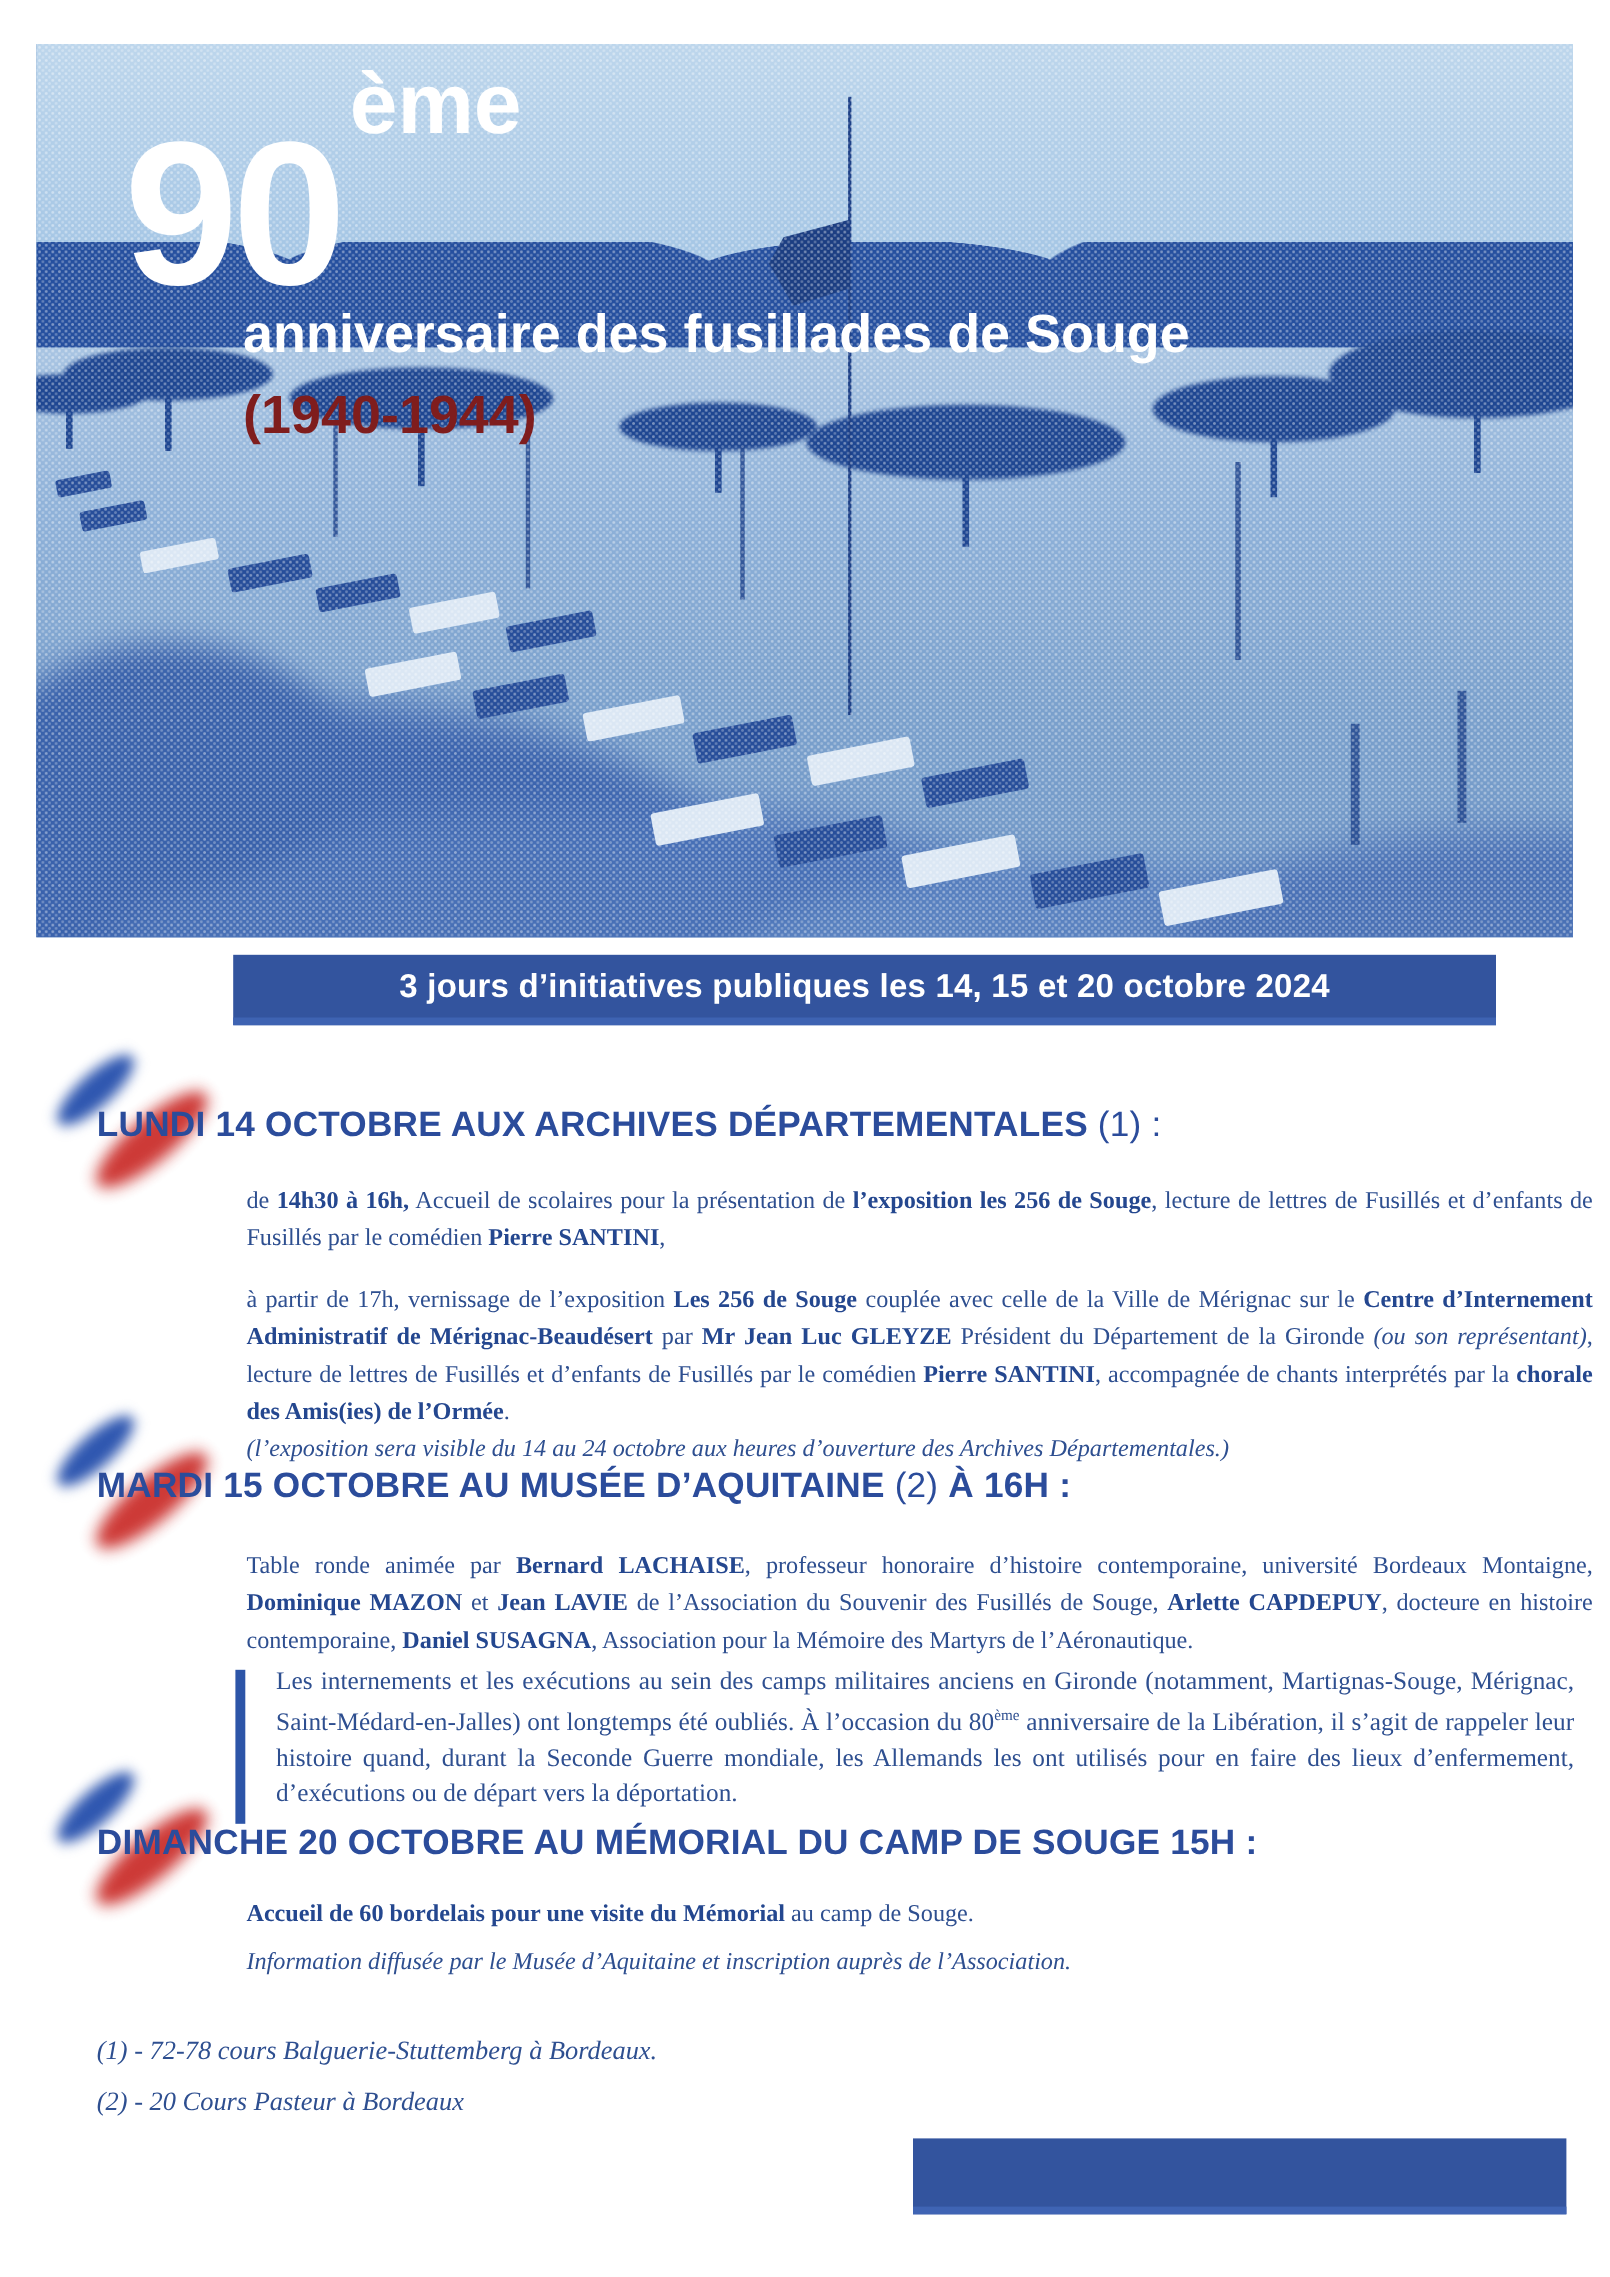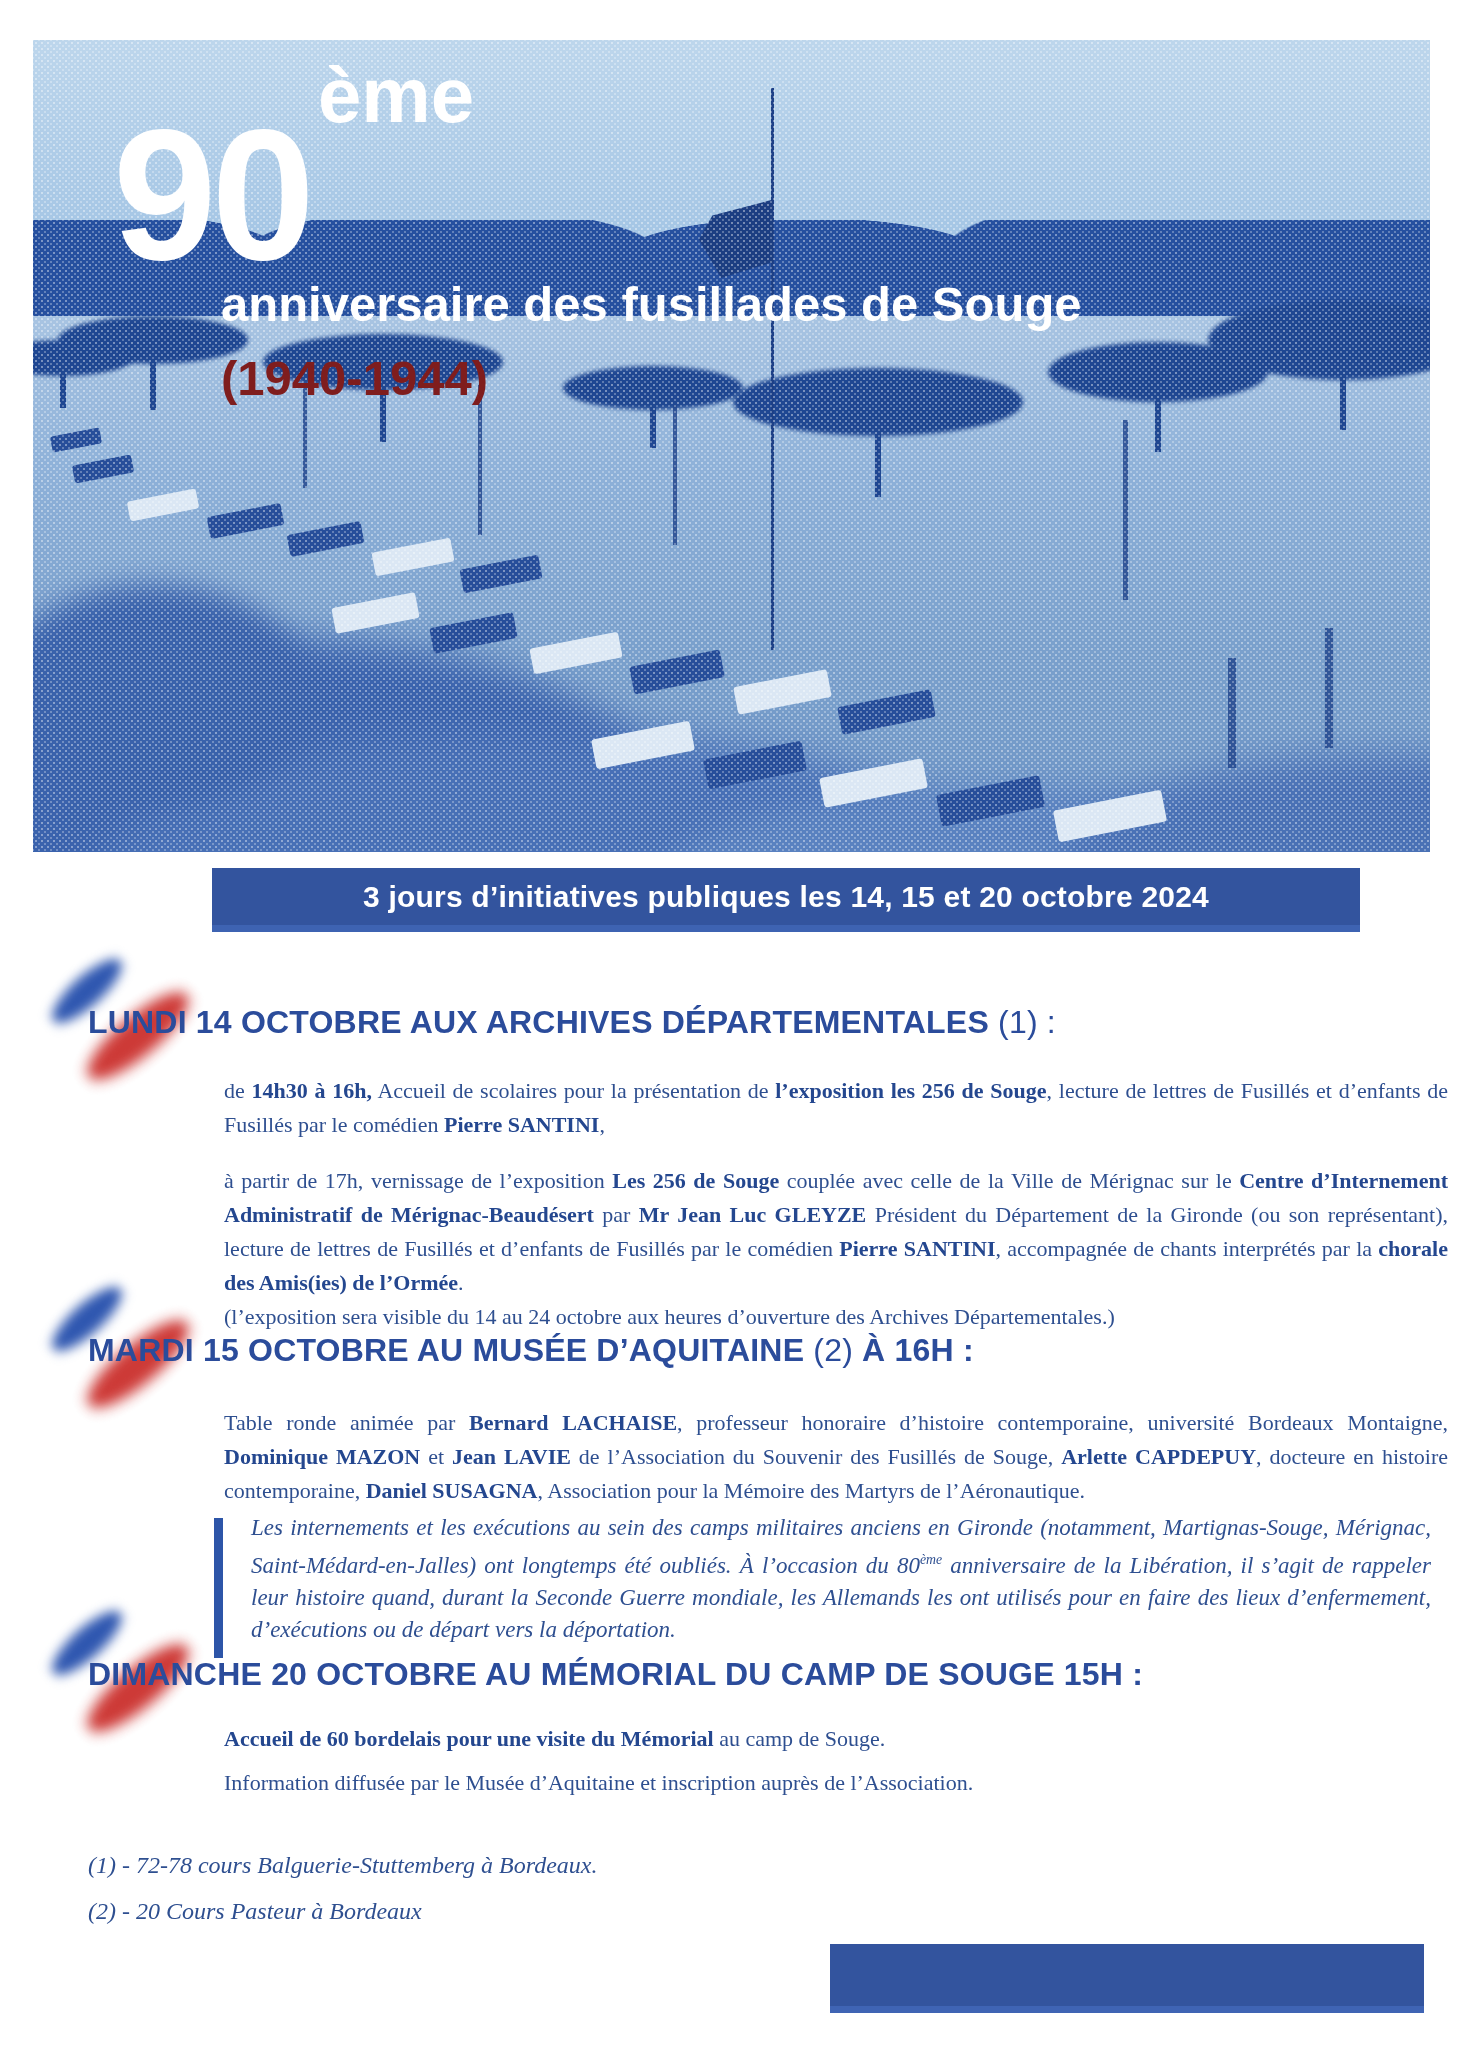--- a/index.html
+++ b/index.html
@@ -37,28 +37,28 @@
   .h1{top:1003px}.h2{top:1331px}.h3{top:1655px}
   .swoosh{position:absolute;width:180px;height:115px;z-index:1}
   .s1{left:16px;top:972px}.s2{left:16px;top:1300px}.s3{left:16px;top:1624px}
   .swoosh i{position:absolute;display:block;border-radius:50%}
   .swoosh .swb{left:26px;top:4px;width:90px;height:30px;background:#2f57b0;transform:rotate(-42deg);filter:blur(6px)}
   .swoosh .swr{left:58px;top:44px;width:128px;height:40px;background:#cb302d;transform:rotate(-40deg);filter:blur(7px);opacity:.95}
 
   
   .bodyp{position:absolute;left:208px;width:1224px;margin:16px;color:#2e4f90;font:22px/34px "Liberation Serif",serif;text-align:justify}
   .bodyp .b{font-weight:bold;color:#24478f}
-  .bodyp .i{}
+  .bodyp .i{font-style:italic}
   .p1{top:1058px}.p2{top:1148px}.p3{top:1284px}.p4{top:1390px}
   .p5{top:1706px}.p6{top:1750px}
 
   .quote{position:absolute;left:214px;top:1512px;width:1222px}
   .qbar{position:absolute;left:0;top:6px;width:9px;height:140px;background:#2d55a8}
   .qtext{position:relative;margin:0 0 0 37px;width:1180px;color:#2e4f90;font:23px/32px "Liberation Serif",serif;text-align:justify}
-  .qtext .i{font-style:italic}
+  .qtext .i{}
   .qtext .sup{font-size:60%;vertical-align:super}
 
   .fn{position:absolute;left:88px;margin:0;color:#2e4f90;font:italic 24px/30px "Liberation Serif",serif}
   .fn1{top:1850px}.fn2{top:1896px}
 
   .bottom-rect{position:absolute;left:830px;top:1944px;width:594px;height:62px;background:#33549e;border-bottom:7px solid #3f64b4}
 </style>
 </head>
 <body>
 

